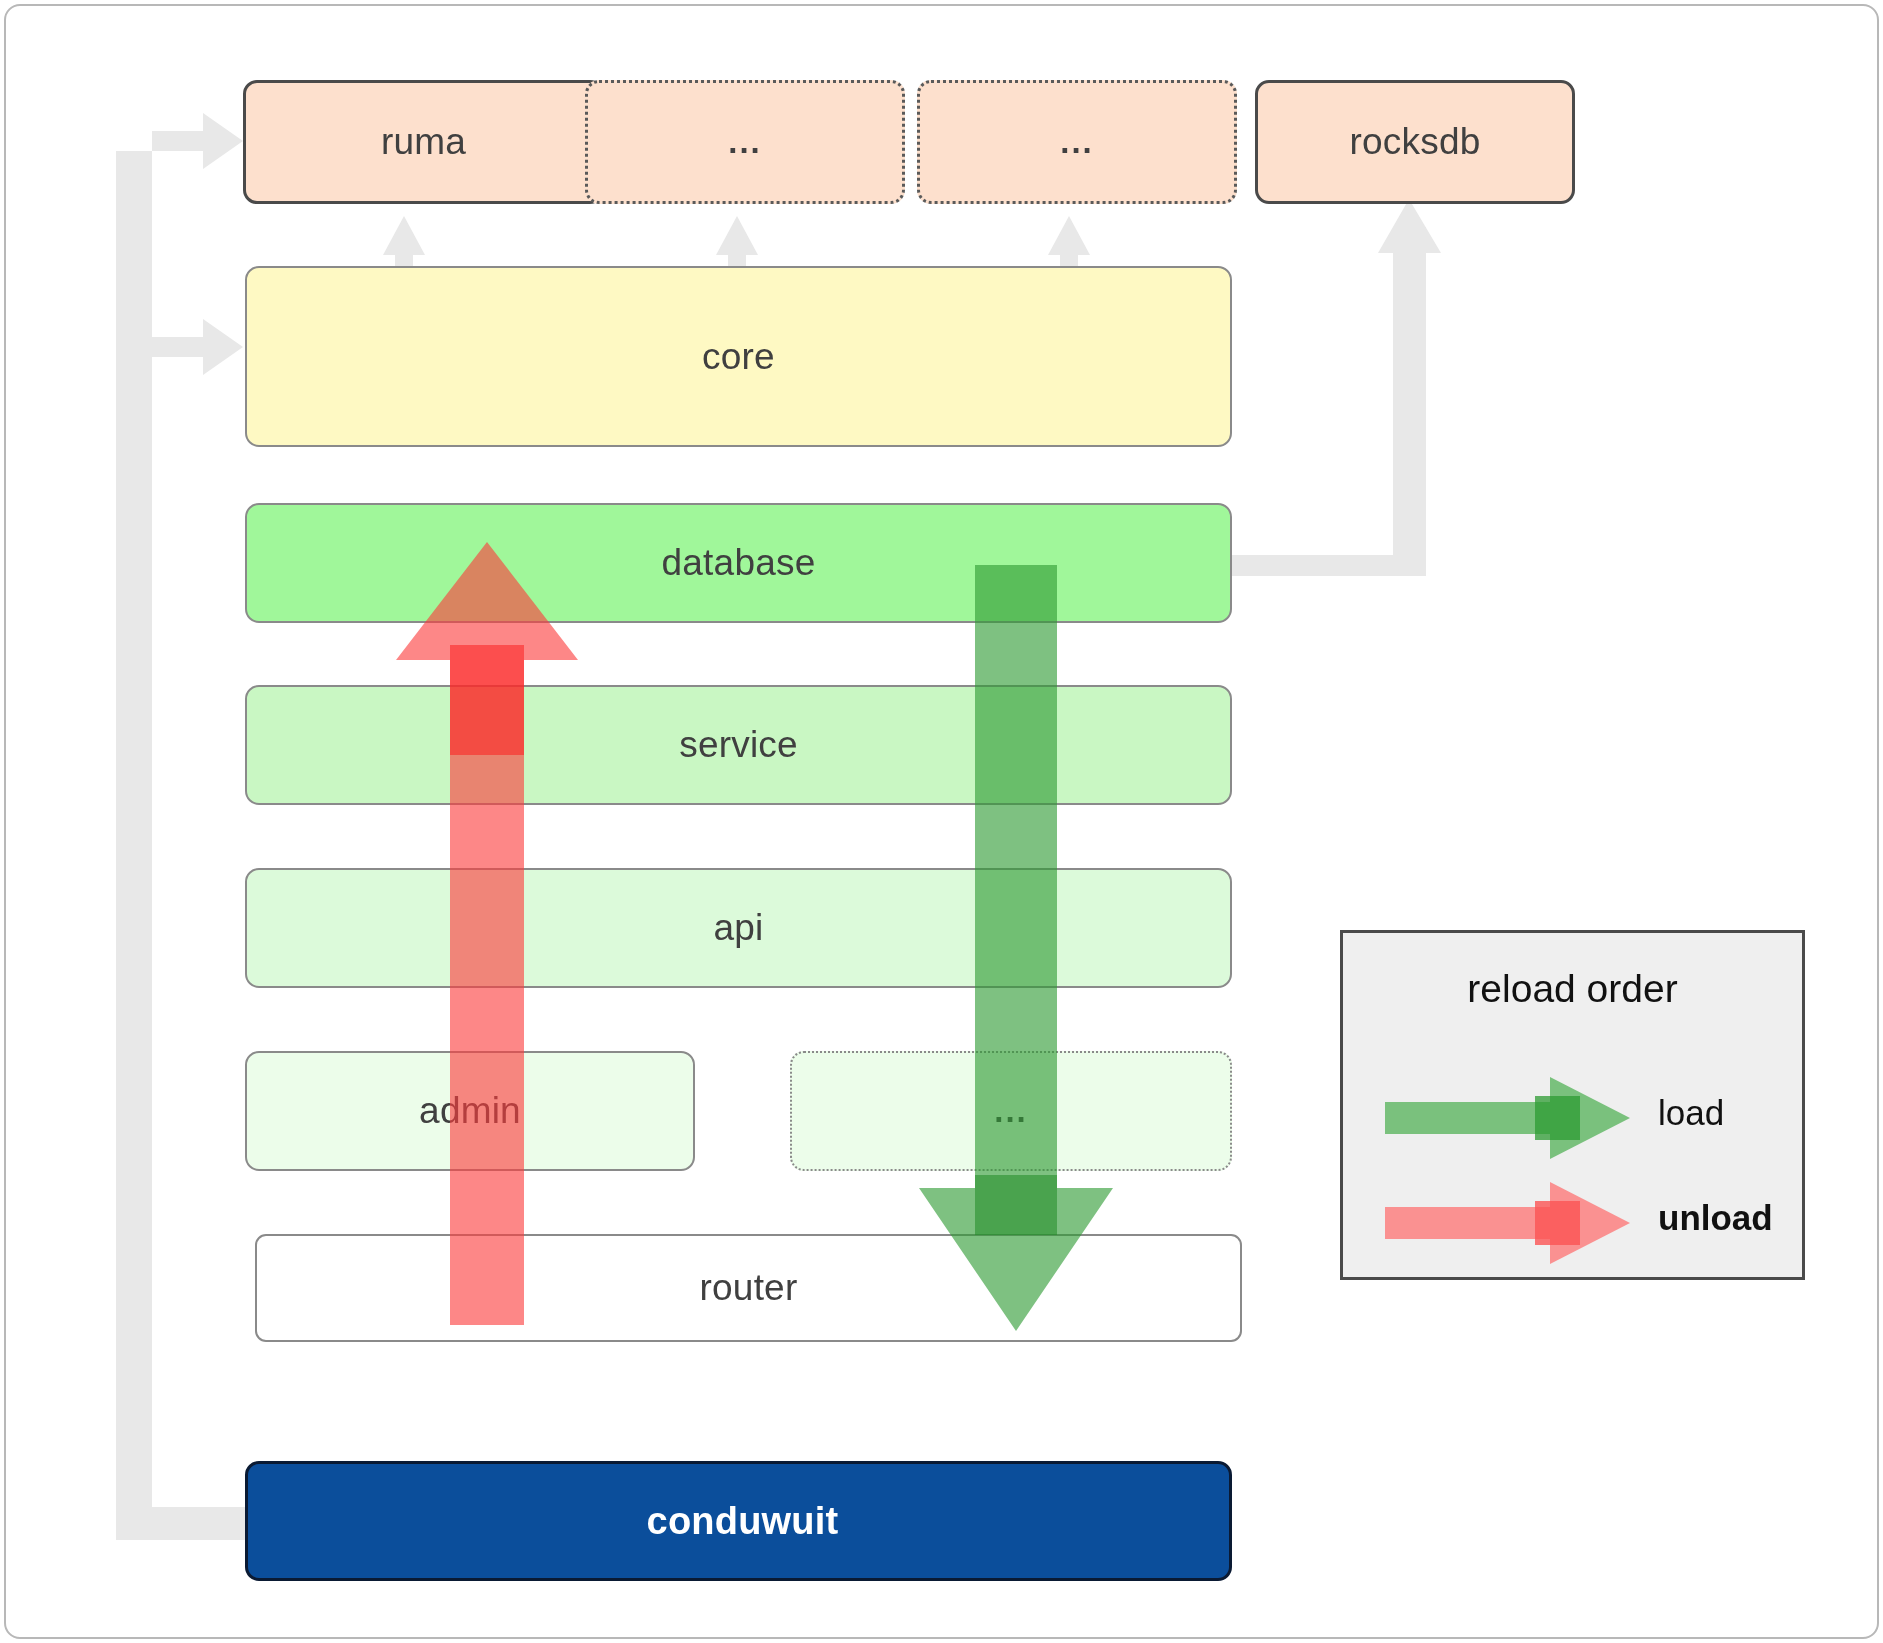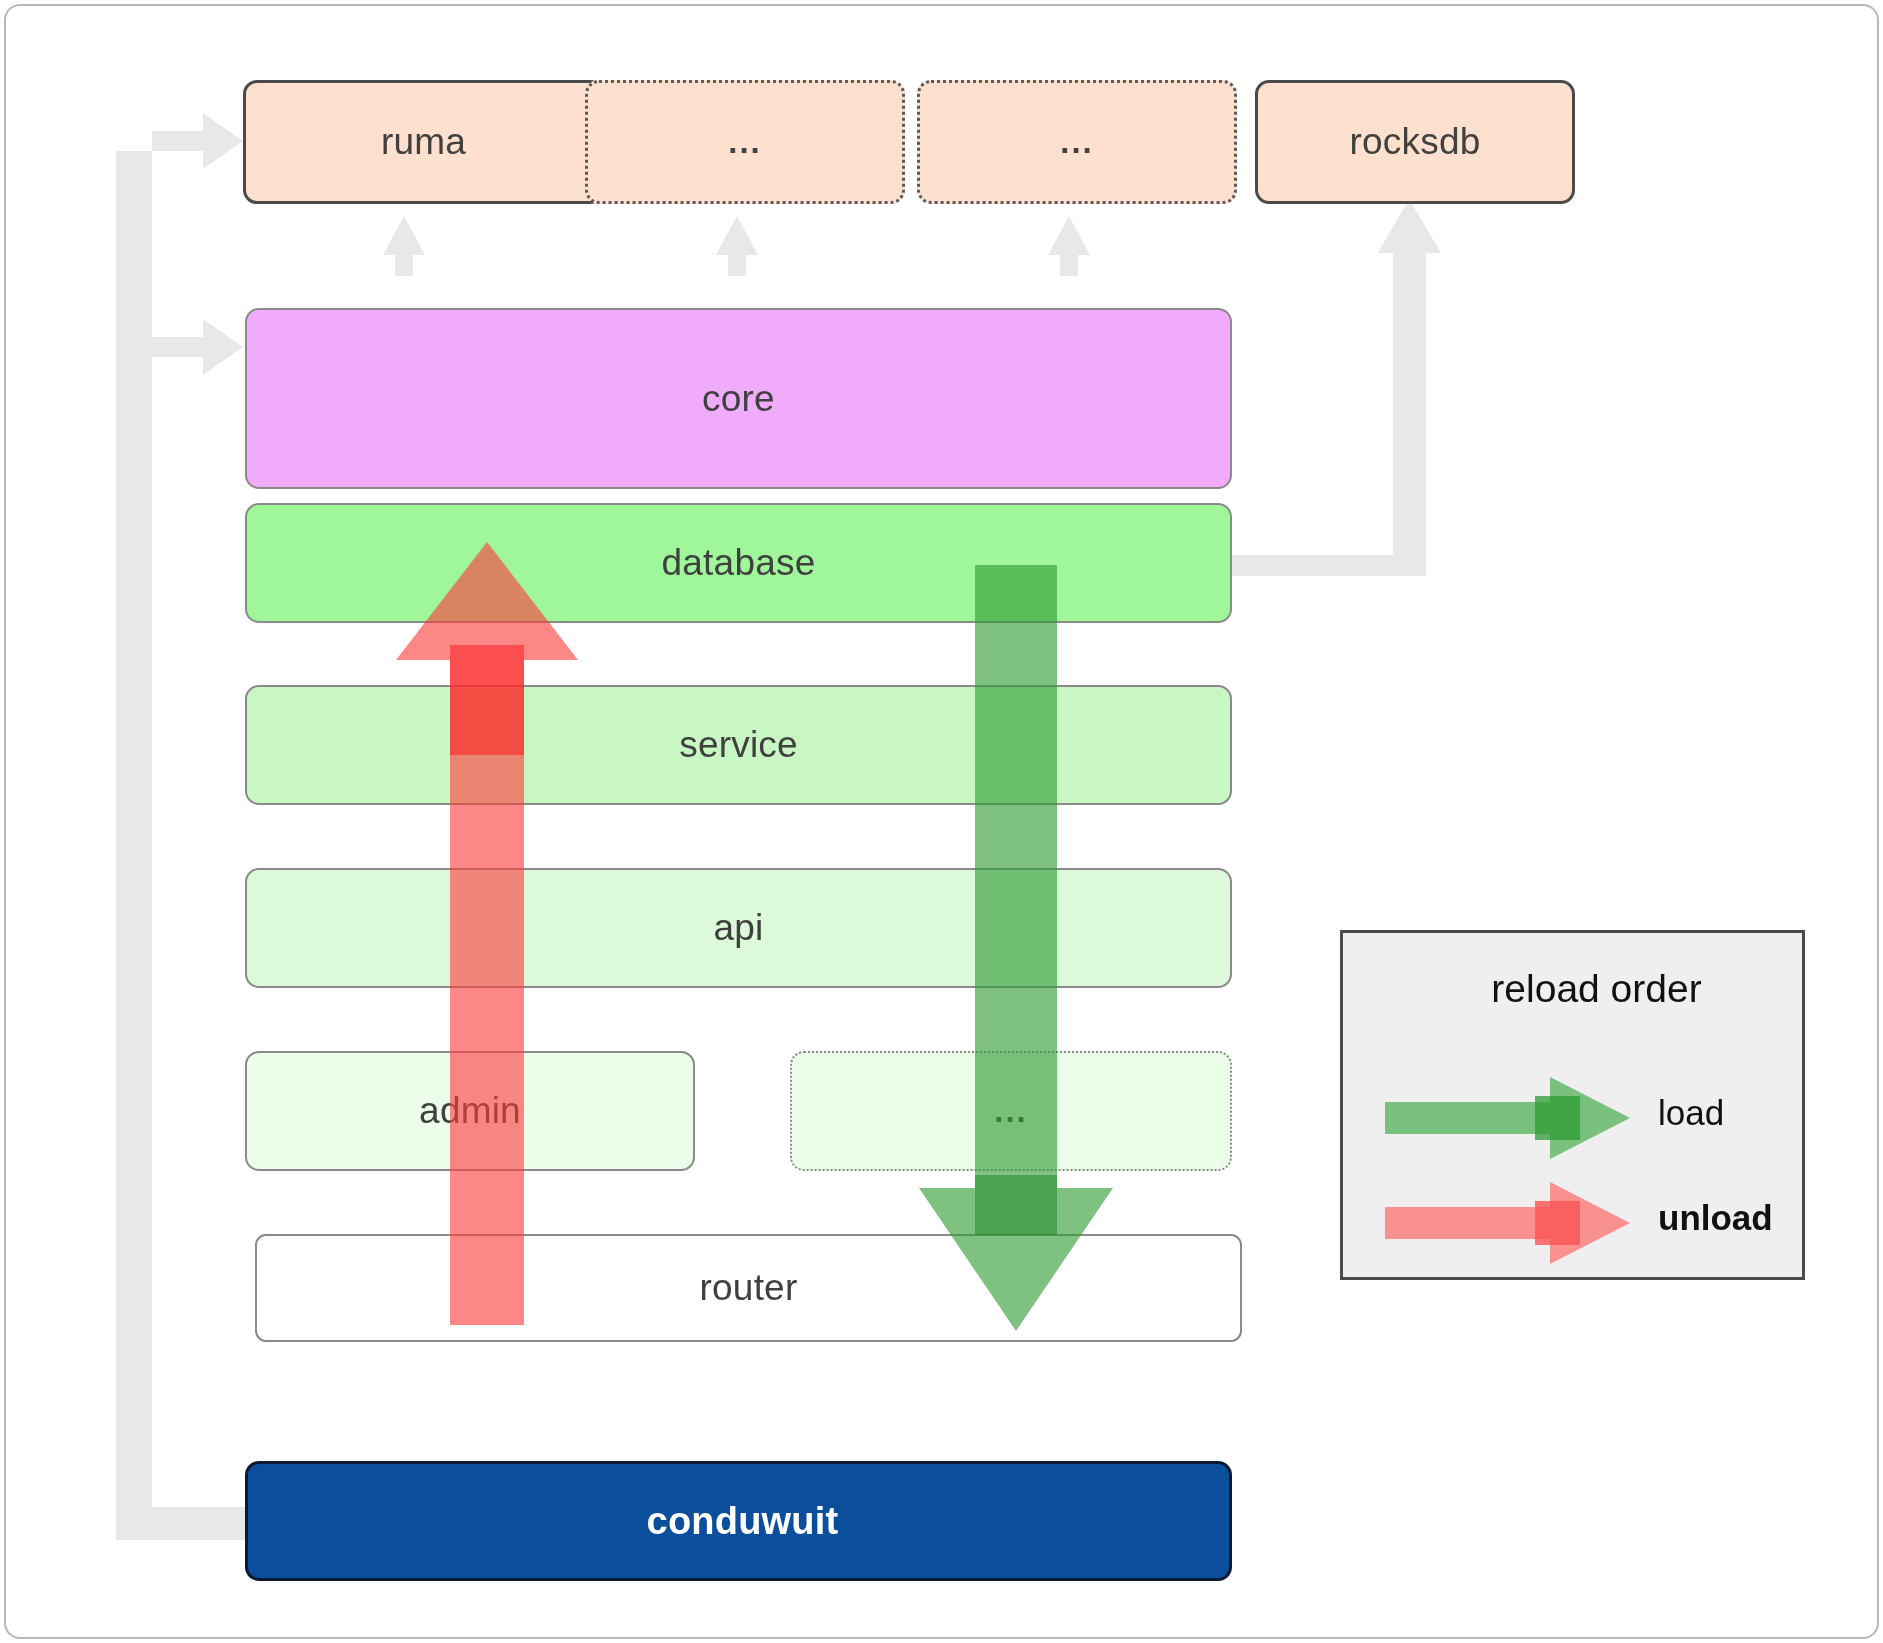--- a/index.html
+++ b/index.html
@@ -126,21 +126,21 @@
   </div>
 
   <div class="node dotted-border ellipsis" style="left:917px; top:80px; width:320px; height:124px; background:#fde0cd;">
     <span>...</span>
   </div>
 
   <div class="node dark-border" style="left:1255px; top:80px; width:320px; height:124px; background:#fde0cd;">
     <span>rocksdb</span>
   </div>
 
-  <div class="node thin-border" style="left:245px; top:266px; width:987px; height:181px; background:#f0abfc;margin-top:42px;">
+  <div class="node thin-border" style="left:245px; top:266px; width:987px; height:181px; background:#fef9c3;">
     <span>core</span>
   </div>
 
   <div class="node thin-border" style="left:245px; top:503px; width:987px; height:120px; background:#a0f79a;">
     <span>database</span>
   </div>
 
   <div class="node thin-border" style="left:245px; top:685px; width:987px; height:120px; background:#c9f7c3;">
     <span>service</span>
   </div>
@@ -176,21 +176,21 @@
     </g>
 
     <g opacity="0.62">
       <path d="M975,565 L1057,565 L1057,1188 L1113,1188 L1016,1331 L919,1188 L975,1188 Z" fill="#2e9b33"></path>
     </g>
     <g opacity="0.55">
       <rect x="975" y="1175" width="82" height="60" fill="#1f8a24"></rect>
     </g>
   </svg>
 
-  <div class="legend-box" style="left:1340px; top:930px; width:465px; height:350px;padding-left:24px;">
+  <div class="legend-box" style="left:1340px; top:930px; width:465px; height:350px;">
     <div class="legend-title" style="top:34px;">reload order</div>
 
     <svg style="position:absolute; left:42px; top:140px; width:250px; height:90px;" viewBox="0 0 250 90">
       <path d="M0,29 L165,29 L165,4 L245,45 L165,86 L165,61 L0,61 Z" fill="#4caf50" opacity="0.72"></path>
       <rect x="150" y="23" width="45" height="44" fill="#2e9b33" opacity="0.75"></rect>
     </svg>
     <div class="legend-label" style="left:315px; top:160px;">load</div>
 
     <svg style="position:absolute; left:42px; top:245px; width:250px; height:90px;" viewBox="0 0 250 90">
       <path d="M0,29 L165,29 L165,4 L245,45 L165,86 L165,61 L0,61 Z" fill="#fb8080" opacity="0.85"></path>

